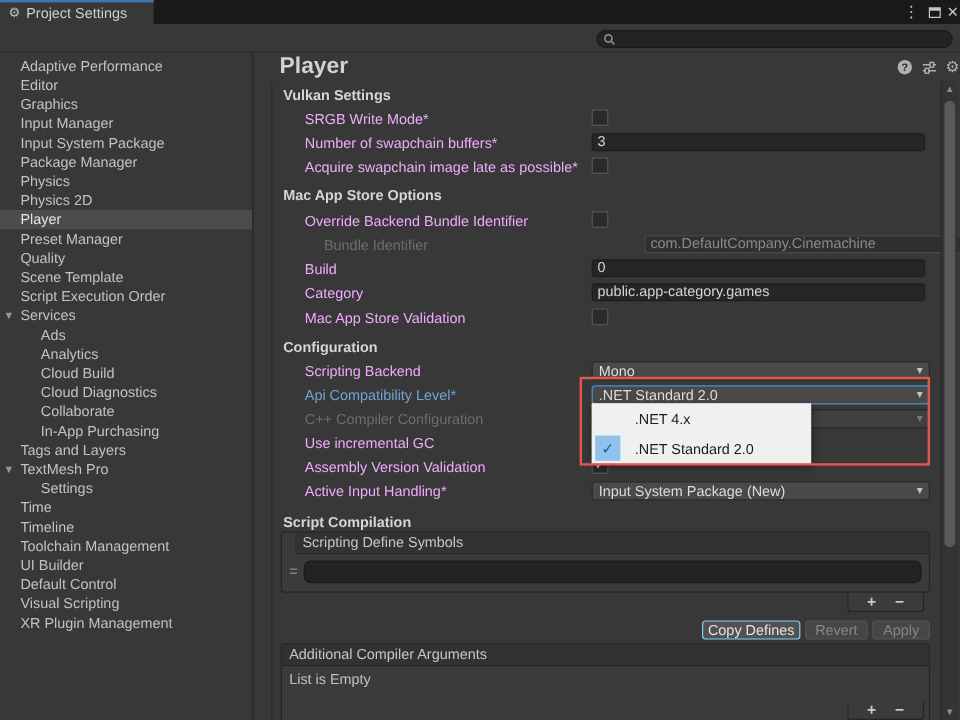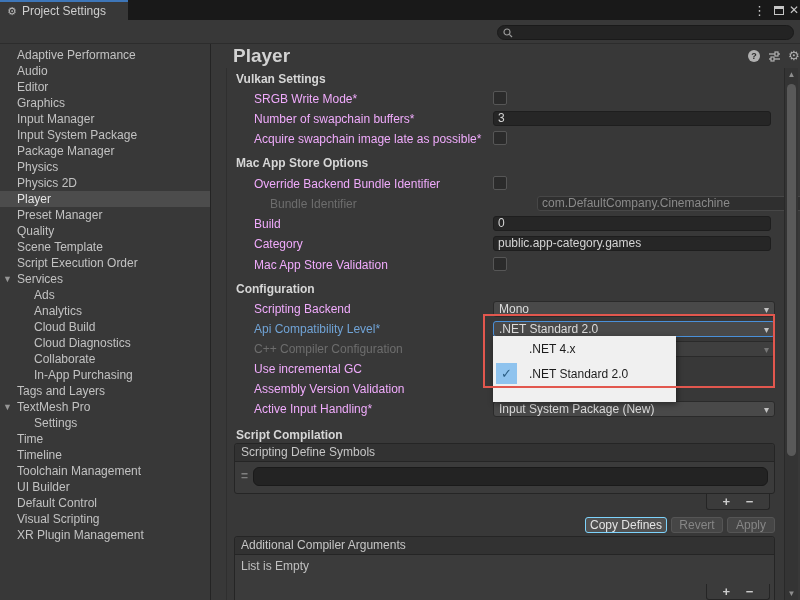--- a/index.html
+++ b/index.html
@@ -63,21 +63,21 @@
         border:1px solid #2a2a2a; border-radius:3px; font-size:12px; line-height:14px;
         color:#dcdcdc; padding-left:5px; white-space:nowrap; }
   .dd .arr { position:absolute; right:5px; top:1px; font-size:10px; color:#c2c2c2; }
   .dd.focus { border-color:#4a90d9; }
   .dd.dis { background:#3f3f3f; color:#777; }
   .dd.dis .arr { color:#777; }
 
   
   .redbox { position:absolute; left:271px; top:270px; width:292px; height:74px;
             border:2px solid #e2574e; z-index:8; pointer-events:none; }
-  .popup { position:absolute; left:281px; top:292px; width:183px; height:66px; background:#f0f0f0;
+  .popup { position:absolute; left:281px; top:292px; width:183px; height:51px; background:#f0f0f0;
            z-index:7; box-shadow:1px 2px 6px rgba(0,0,0,0.45); }
   .popt { position:relative; height:25px; display:flex; align-items:center; color:#1c1c1c; font-size:12px; }
   .popt .optlabel { margin-left:36px; }
   .popt .chk { position:absolute; left:3px; top:2px; width:21px; height:21px; background:#8fc3ee;
                color:#2b5e85; font-size:13px; text-align:center; line-height:21px; }
   .popt.checked .optlabel { margin-left:36px; }
 
   
   .gbox { position:absolute; left:22px; width:541px; background:#3b3b3b;
           border:1px solid #252525; border-radius:3px; }
@@ -126,21 +126,20 @@
     <div class="search">
       <svg width="10" height="10" viewBox="0 0 10 10">
         <circle cx="4" cy="4" r="3" fill="none" stroke="#9a9a9a" stroke-width="1.2"></circle>
         <line x1="6.3" y1="6.3" x2="9" y2="9" stroke="#9a9a9a" stroke-width="1.2"></line>
       </svg>
     </div>
   </div>
 
   <div class="sidebar">
     <div class="si l1">Adaptive Performance</div>
-    <div class="si l1">Audio</div>
     <div class="si l1">Editor</div>
     <div class="si l1">Graphics</div>
     <div class="si l1">Input Manager</div>
     <div class="si l1">Input System Package</div>
     <div class="si l1">Package Manager</div>
     <div class="si l1">Physics</div>
     <div class="si l1">Physics 2D</div>
     <div class="si l1 sel">Player</div>
     <div class="si l1">Preset Manager</div>
     <div class="si l1">Quality</div>
@@ -238,21 +237,21 @@
         <span class="optlabel">.NET 4.x</span>
       </div>
       <div class="popt checked">
         <span class="chk">✓</span>
         <span class="optlabel">.NET Standard 2.0</span>
       </div>
     </div>
 
     <div class="sec" style="top:383px">Script Compilation</div>
 
-    <div class="gbox" style="top:399px; height:51px;">
+    <div class="gbox" style="top:399px; height:51px;padding-left:11px;">
       <div class="ghead">Scripting Define Symbols</div>
       <span class="handle">=</span>
       <div class="definput"></div>
     </div>
     <div class="ftab" style="top:450px">
       <span>+</span>
       <span>−</span>
     </div>
 
     <div class="btn on" style="top:473px; left:373px; width:82px;">Copy Defines</div>

